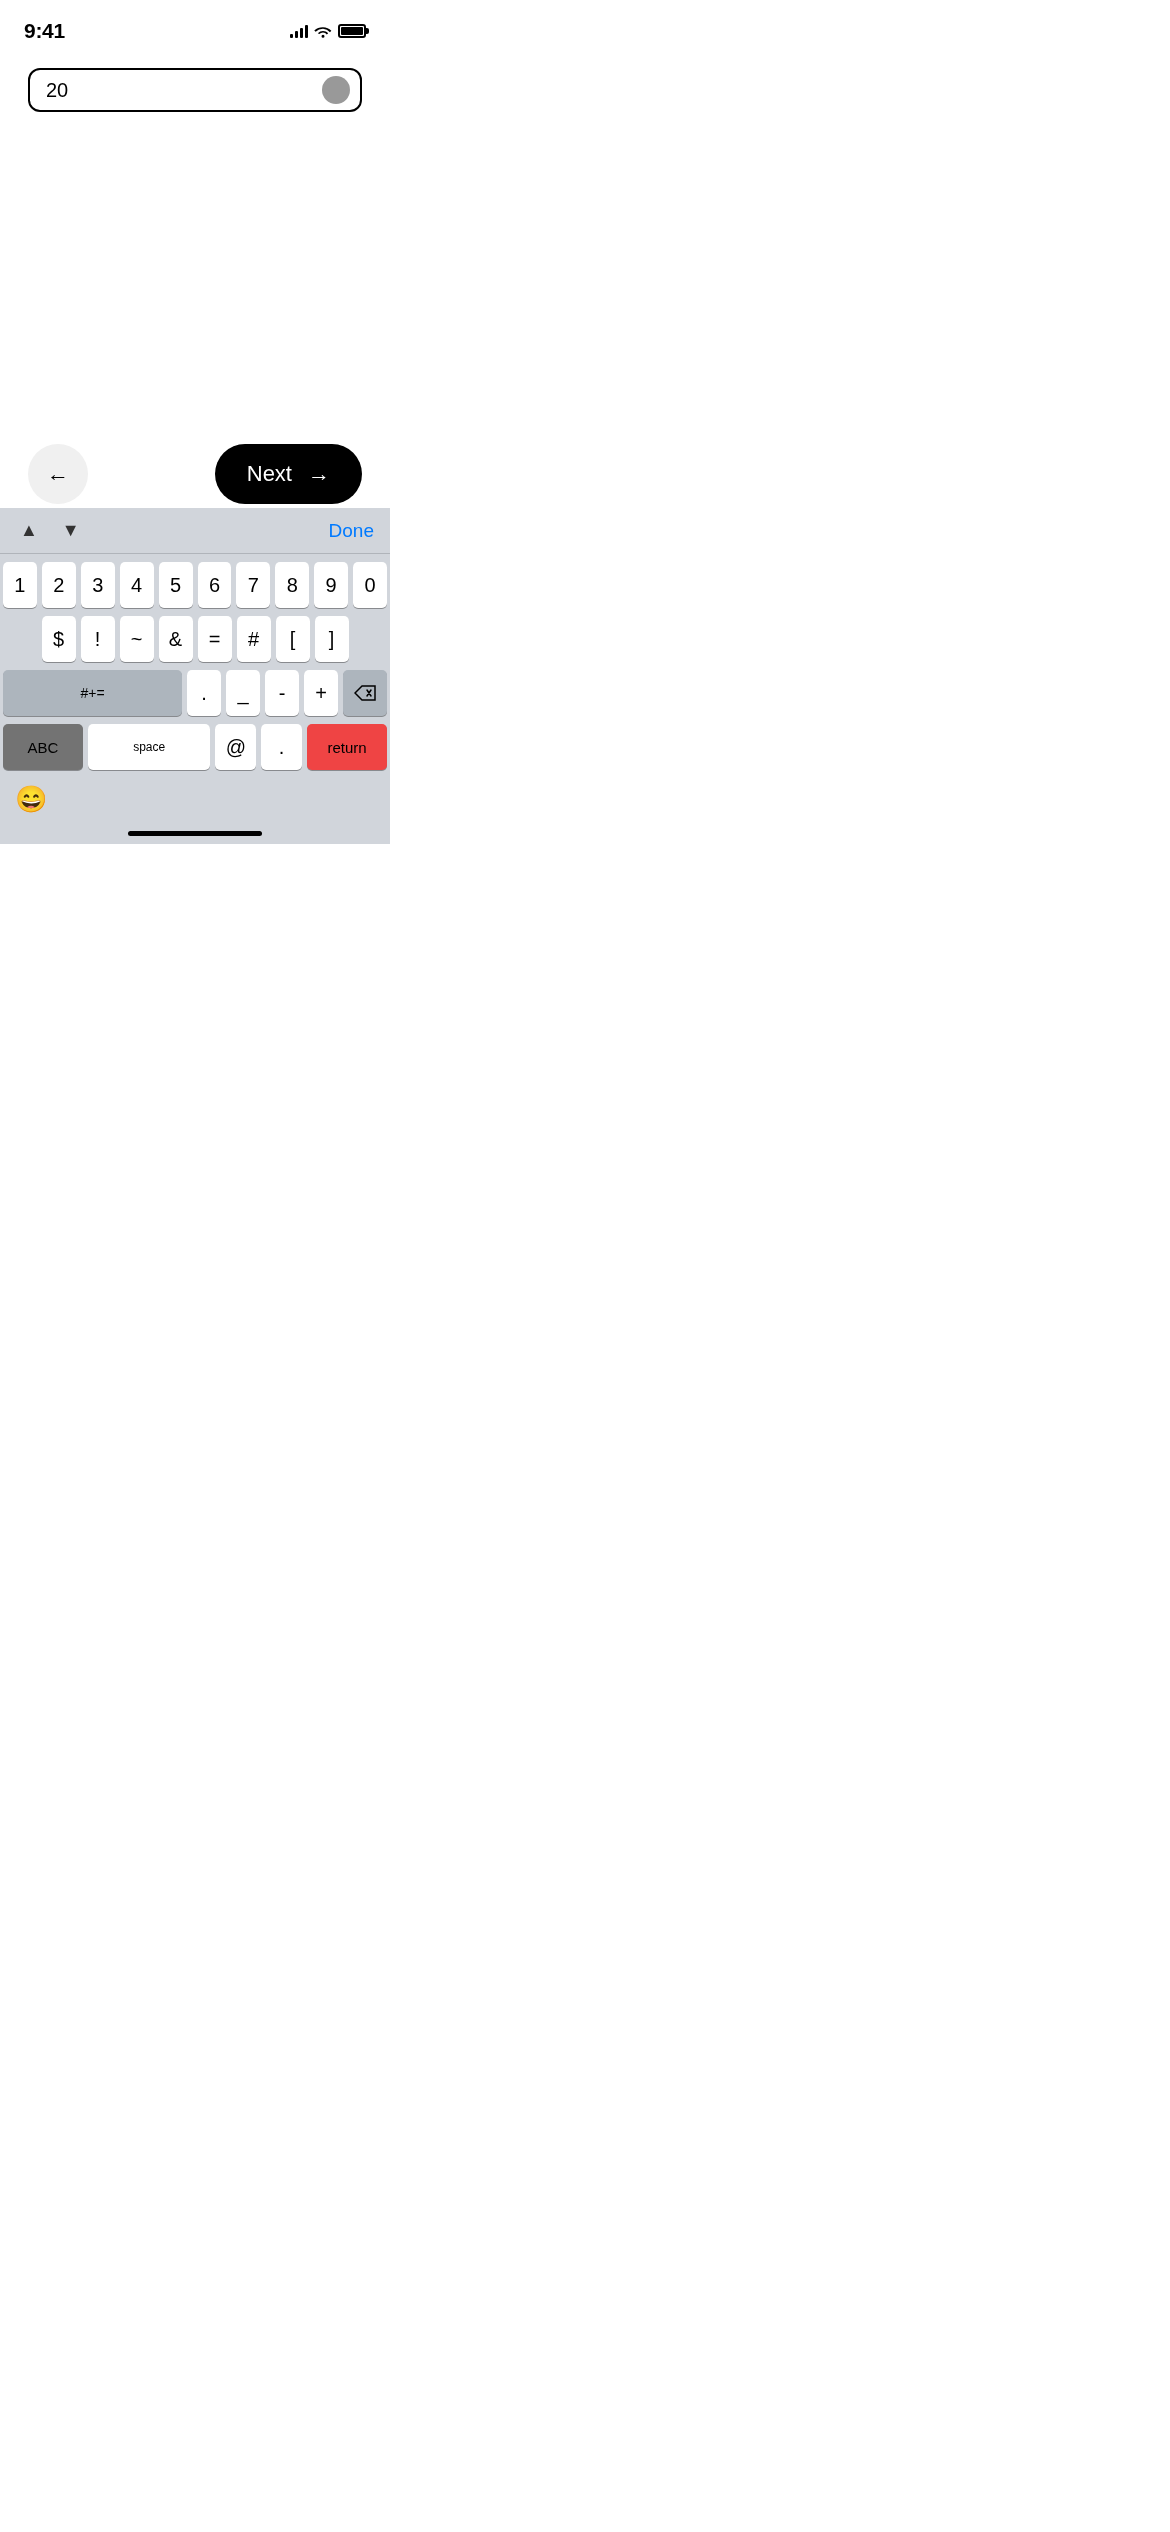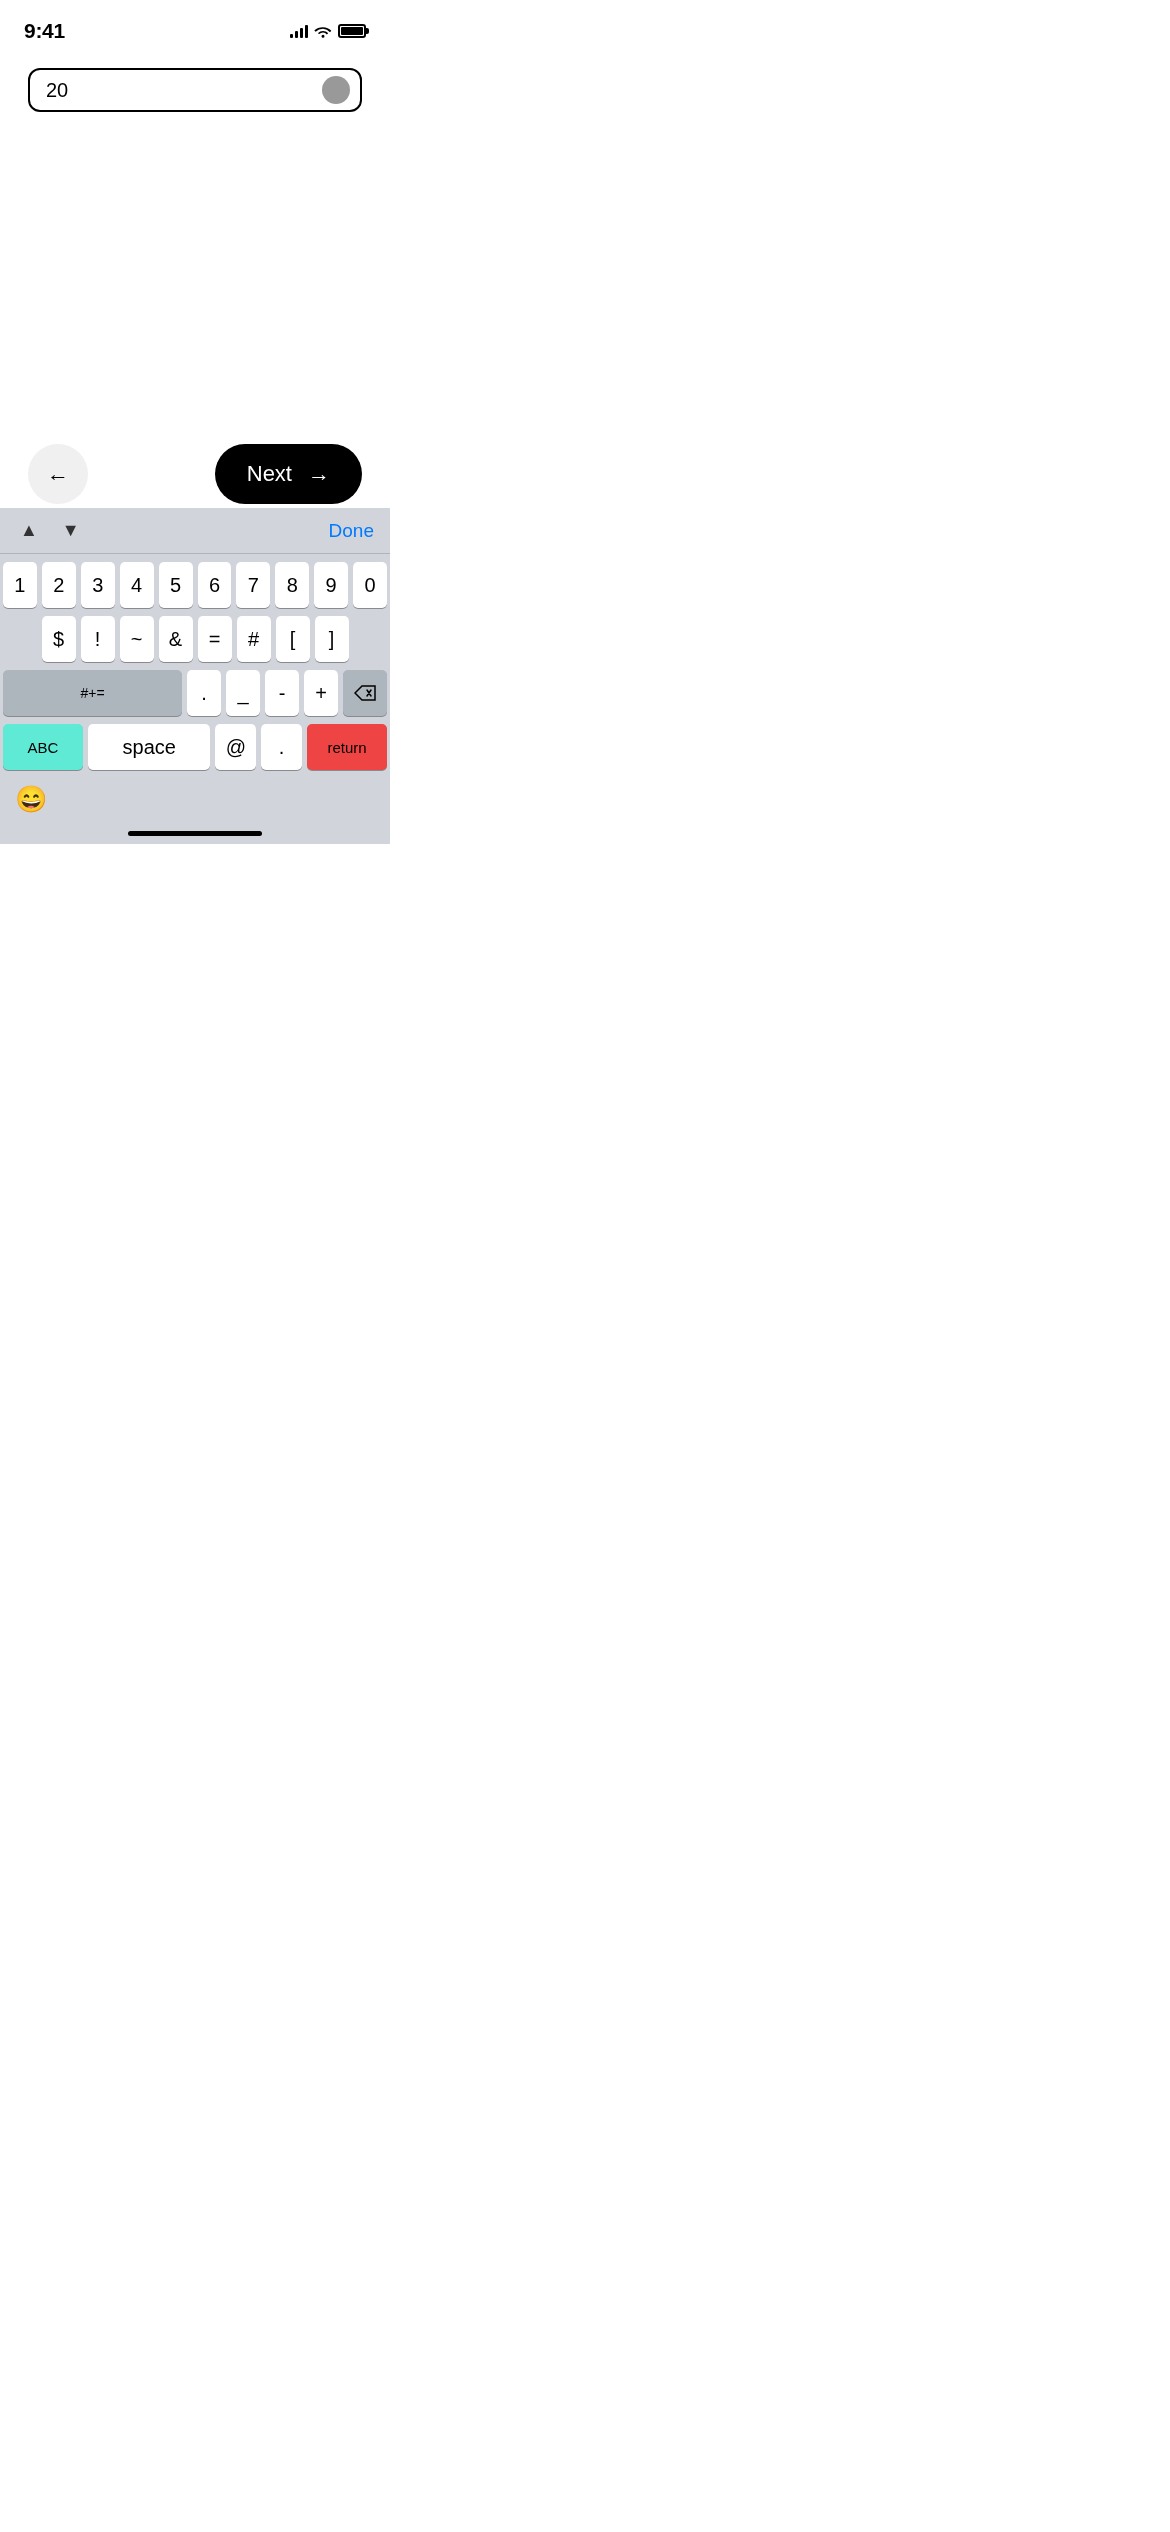--- a/index.html
+++ b/index.html
@@ -250,29 +250,29 @@
       background: #adb5bd;
       font-size: 14px;
       font-weight: 500;
       max-width: 44px;
       min-width: 44px;
     }
 
     .key.space-key {
       max-width: none;
       flex: 3;
-      font-size: 20px;
+      font-size: 12px;
       text-align: right;
     }
 
     .key.abc-key {
       max-width: none;
       flex: 1.5;
       font-size: 15px;
-      background: #5eead4;
+      background: #737373;
       min-width: 80px;
     }
 
     .key.at-key {
       max-width: 44px;
     }
 
     .key.dot-key {
       max-width: 44px;
     }

